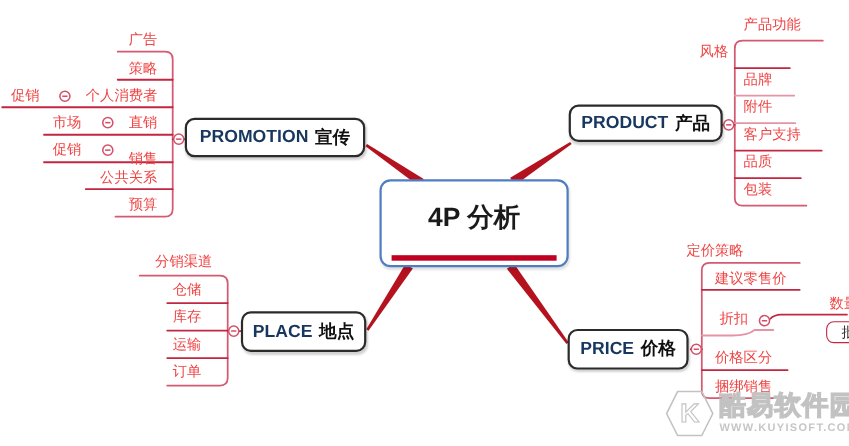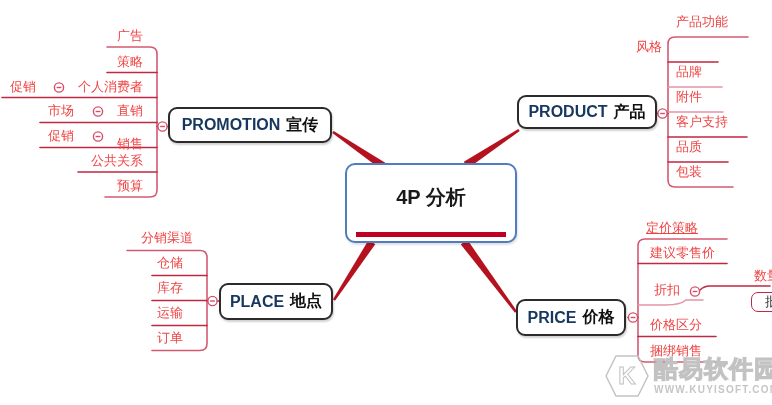--- a/index.html
+++ b/index.html
@@ -6,21 +6,21 @@
   .canvas{position:relative;width:772px;height:405px;background:#ffffff;overflow:hidden;
           font-family:"Liberation Sans","DejaVu Sans",sans-serif;}
   svg.layer{position:absolute;left:0;top:0;}
   .sub{position:absolute;white-space:nowrap;font-size:13px;line-height:16px;color:#ef4444;}
   .topic{position:absolute;display:flex;align-items:center;justify-content:center;
          background:#fff;box-sizing:border-box;white-space:nowrap;}
   .branch{border:2.5px solid #2b2b2b;border-radius:9px;font-weight:700;font-size:16px;
           box-shadow:1px 2px 2px rgba(0,0,0,0.18);gap:6px;}
   .branch .en{color:#17375e;}
   .branch .zh{color:#101010;}
-  .center-topic{border:2.5px solid #4f7dc0;border-radius:10px;font-weight:700;font-size:20px;
+  .center-topic{border:2.5px solid #4f7dc0;border-radius:10px;font-weight:700;font-size:24px;
                 color:#1a1a1a;padding-bottom:12px;box-shadow:1px 2px 2px rgba(0,0,0,0.12);}
   .accent-bar{position:absolute;left:9px;right:9px;bottom:4px;height:5.5px;background:#c00023;}
   .boxed-sub{position:absolute;display:flex;align-items:center;justify-content:center;
              border:1.6px solid #c22742;border-radius:7px;background:#fff;
              font-size:13px;color:#2f2f2f;box-sizing:border-box;}
   .wm{position:absolute;left:604px;top:354px;display:flex;align-items:flex-start;gap:4px;}
   .wm-col{display:flex;flex-direction:column;}
   .wm-name{font-size:24px;font-weight:700;line-height:30px;letter-spacing:1px;
            color:transparent;-webkit-text-stroke:1.1px #c2c2c2;}
   .wm-url{font-size:10px;font-weight:700;letter-spacing:1.2px;color:#c6c6c6;line-height:12px;}
@@ -152,21 +152,21 @@
   <span class="sub" style="left:676px;top:114px;">客户支持</span>
   <span class="sub" style="left:676px;top:139px;">品质</span>
   <span class="sub" style="left:676px;top:164px;">包装</span>
 
   <span class="sub" style="right:579px;top:230px;">分销渠道</span>
   <span class="sub" style="right:589px;top:255px;">仓储</span>
   <span class="sub" style="right:589px;top:280px;">库存</span>
   <span class="sub" style="right:589px;top:305px;">运输</span>
   <span class="sub" style="right:589px;top:330px;">订单</span>
 
-  <span class="sub" style="left:646px;top:220px;text-decoration:underline;">定价策略</span>
+  <span class="sub" style="left:624px;top:220px;">定价策略</span>
   <span class="sub" style="left:650px;top:245px;">建议零售价</span>
   <span class="sub" style="left:654px;top:282px;">折扣</span>
   <span class="sub" style="left:716px;top:268px;margin-left:38px;">数量</span>
   <div class="boxed-sub" style="left:703px;top:292px;width:54px;height:20px;margin-left:48px;">
     <span>批发</span>
   </div>
   <span class="sub" style="left:650px;top:317px;">价格区分</span>
   <span class="sub" style="left:650px;top:343px;">捆绑销售</span>
 
   <div class="wm">

